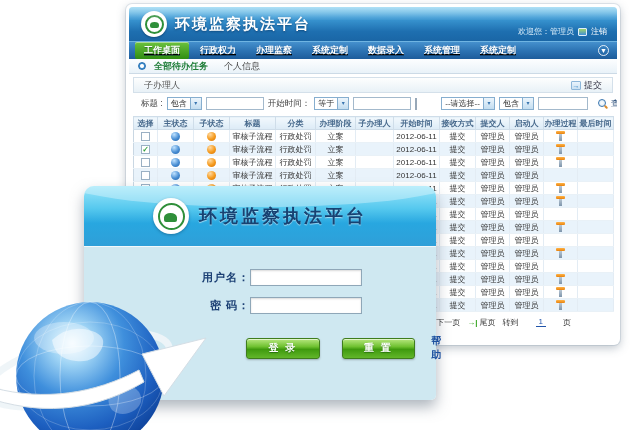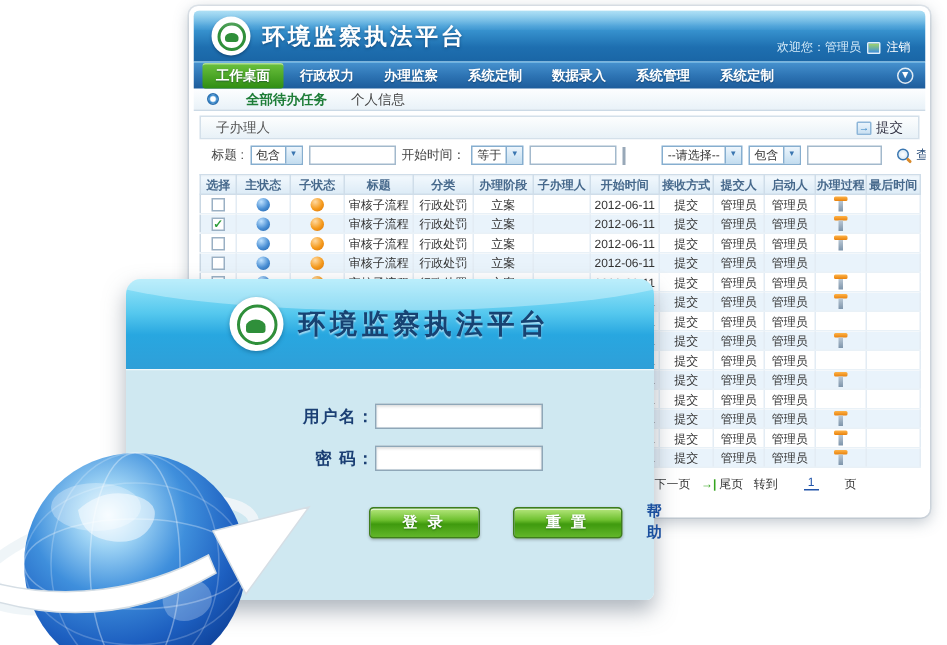--- a/index.html
+++ b/index.html
@@ -23,31 +23,31 @@
     background:#2f8f3a; border-radius:50% 50% 2px 2px; }
   .mw-title { font-size:15px; font-weight:bold; color:#fff; letter-spacing:2px;
     text-shadow:0 1px 2px rgba(0,40,80,.55); position:relative; z-index:1; }
   .mw-user { position:absolute; right:10px; bottom:4px; display:flex; align-items:center; gap:4px;
     font-size:8px; color:#d7ecf9; z-index:1; }
   .logout-icon { width:9px; height:8px; border-radius:1px; border:1px solid #dfeffb;
     background:linear-gradient(#9fd468,#3f8fdc); }
   .logout-link { color:#fff; cursor:pointer; }
 
   .mw-menu { height:18px; display:flex; align-items:center; padding:0 6px; position:relative;
-    background:linear-gradient(180deg,#4590cd 0%,#2d74b4 50%,#1d5c9b 100%); border-top:1px solid #6fb4e2; }
+    background:linear-gradient(180deg,#4590cd 0%,#2d74b4 50%,#1d5c9b 100%); border-top:1px solid #6fb4e2;text-decoration:underline; }
   .menu-item { font-size:9px; font-weight:bold; color:#fff; padding:2px 9px; margin-right:2px;
     cursor:pointer; text-shadow:0 1px 1px rgba(0,30,60,.45); white-space:nowrap; }
   .menu-item.active { background:linear-gradient(#6cc23e,#2f8d12); border-radius:2px;
     box-shadow:inset 0 1px 0 rgba(255,255,255,.45); }
   .collapse-icon { position:absolute; right:8px; top:3px; width:11px; height:11px; border-radius:50%;
     border:1px solid rgba(255,255,255,.85); color:#fff; font-size:7px; line-height:9px; text-align:center; cursor:pointer; }
 
   .mw-subtabs { height:15px; display:flex; align-items:center; gap:16px; padding-left:9px;
     background:linear-gradient(#fdfeff,#e9f2f8); border-bottom:1px solid #ccdae6; }
-  .subtab { font-size:9px; color:#444; cursor:pointer; display:flex; align-items:center; gap:18px; }
+  .subtab { font-size:9px; color:#444; cursor:pointer; display:flex; align-items:center; gap:8px; }
   .subtab.active { color:#1e7d38; font-weight:bold; }
   .bullet-icon { width:8px; height:8px; border-radius:50%; border:1px solid #2a70b0;
     background:radial-gradient(circle at 50% 50%, #fff 0 1.5px, #3e8ed0 2.5px); }
 
   .mw-content { padding:3px 4px 0; }
   .mw-section { height:16px; display:flex; align-items:center; justify-content:space-between;
     padding:0 10px; font-size:9px; color:#555;
     background:linear-gradient(#fdfefe,#e8f1f7); border:1px solid #d4e0ea; }
   .submit-wrap { display:flex; align-items:center; gap:3px; color:#334; cursor:pointer; }
   .submit-icon { width:10px; height:9px; border:1px solid #8db6d9; border-radius:1px;

